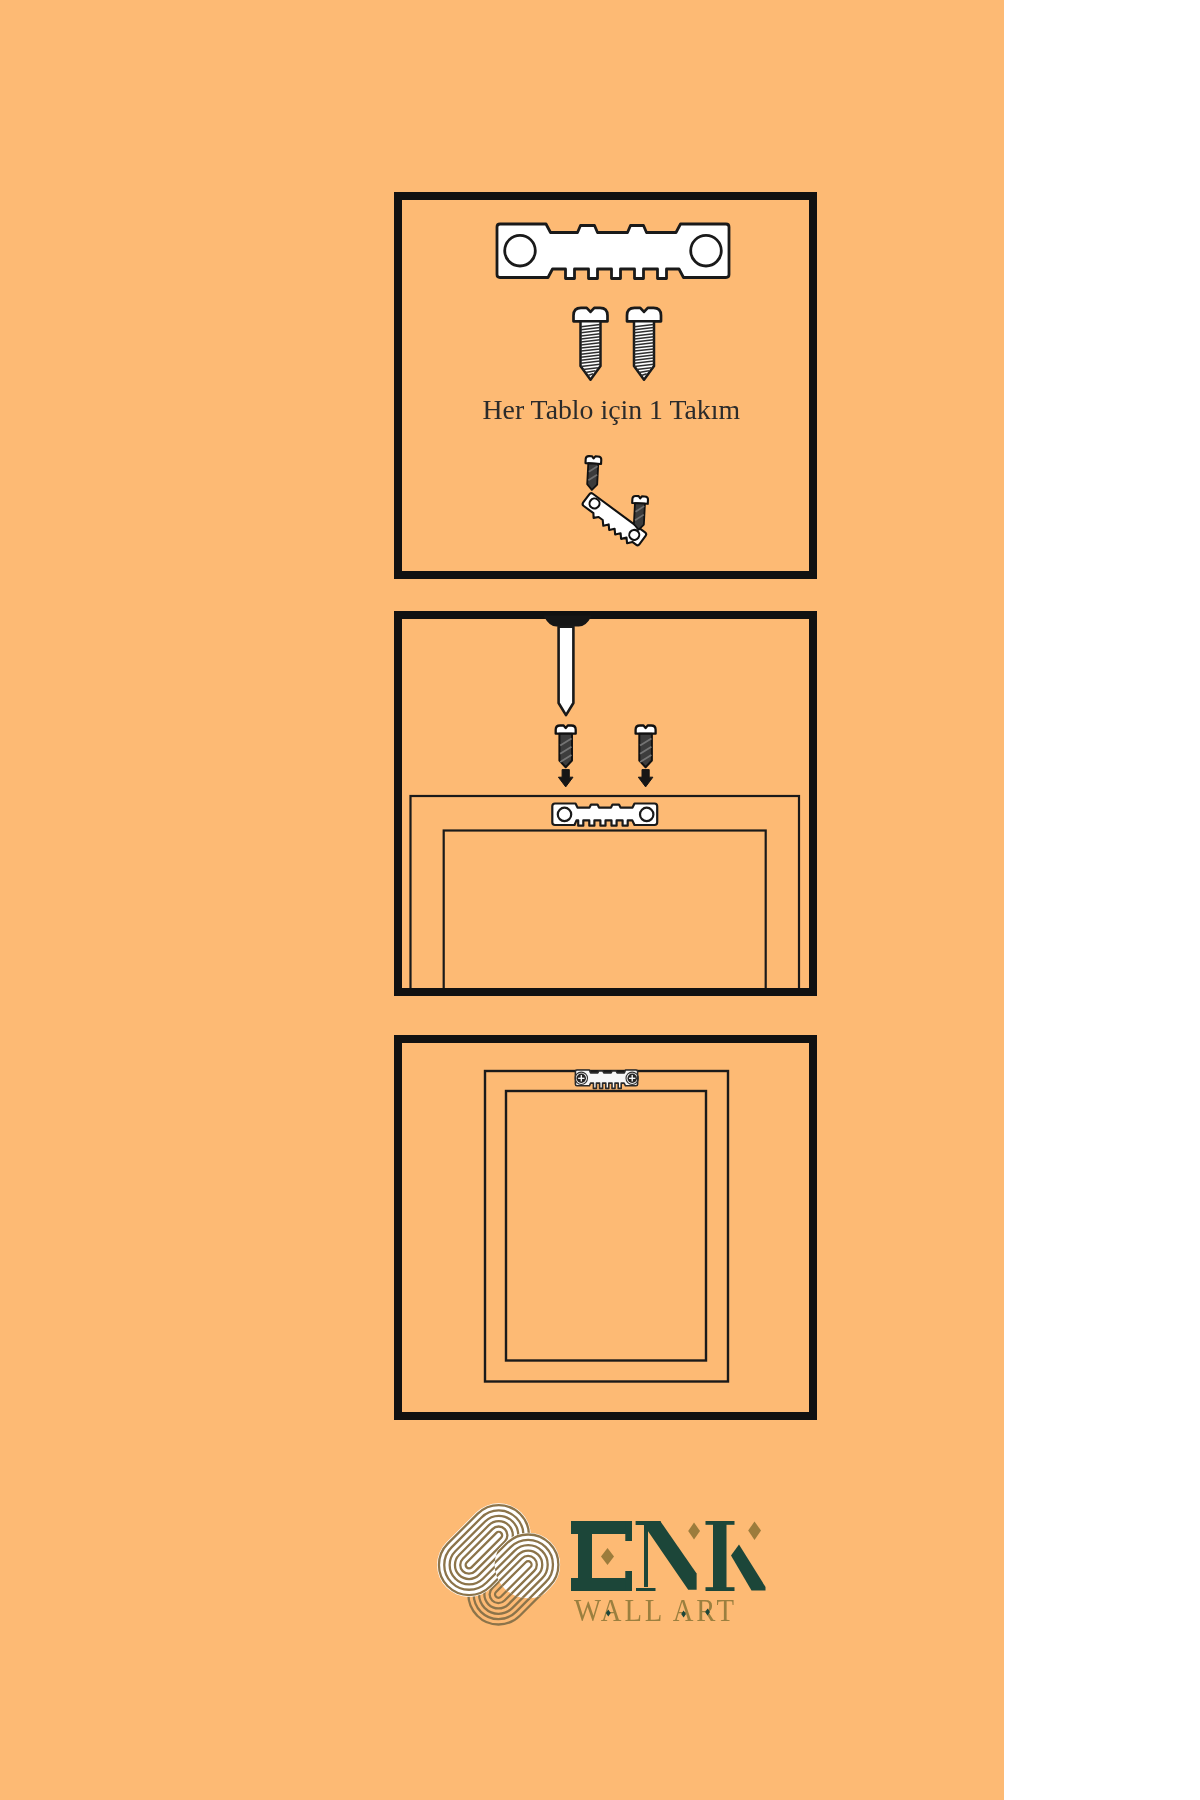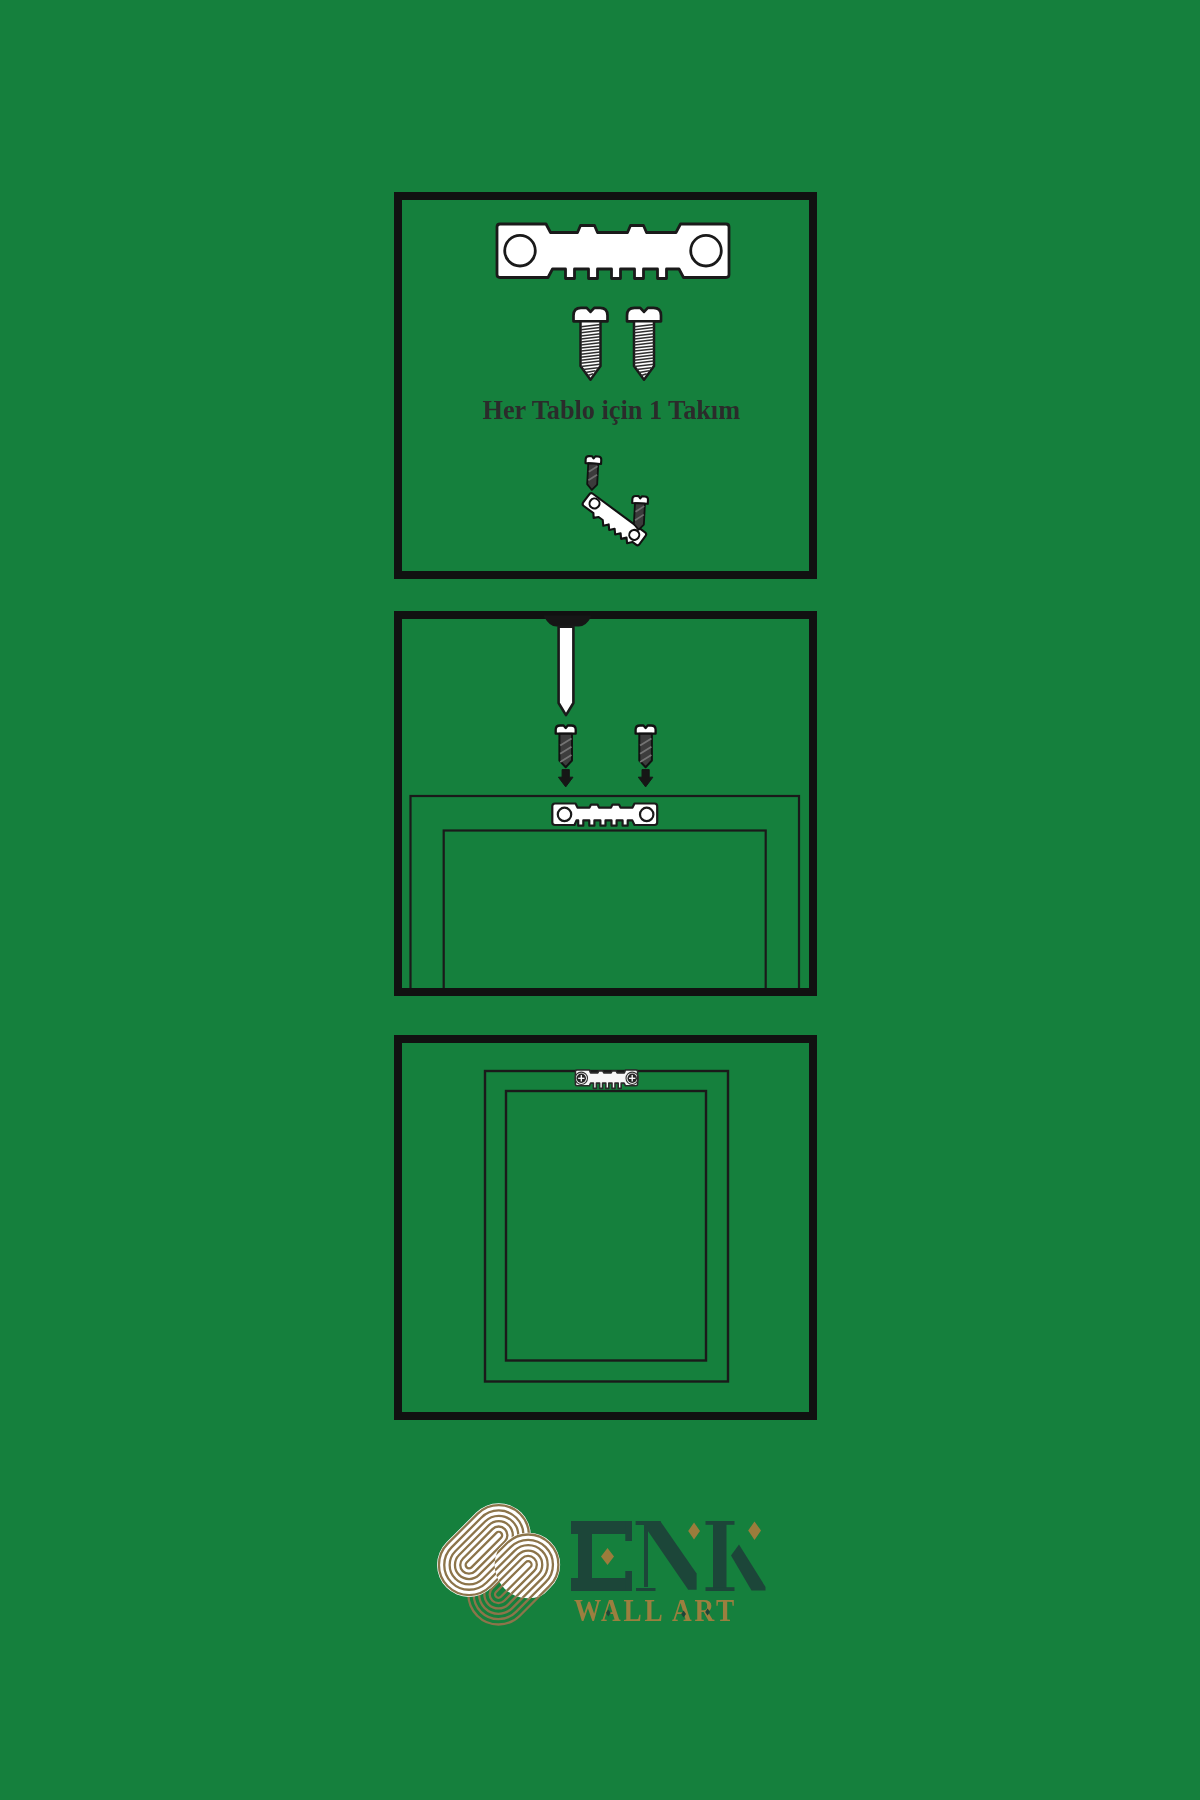--- a/index.html
+++ b/index.html
@@ -1,17 +1,17 @@
 <!DOCTYPE html>
 <html><head>
 <meta charset="utf-8">
 <style>
   html,body { margin:0; padding:0; background:#ffffff; }
-  #page { position:relative; width:1200px; height:1800px; background:#15803d;
-          font-family:"Liberation Sans", sans-serif; overflow:hidden;font-weight:bold; }
+  #page { position:relative; width:1004px; height:1800px; background:#fdba74;
+          font-family:"Liberation Sans", sans-serif; overflow:hidden; }
   svg { position:absolute; left:0; top:0; }
 </style>
 </head>
 <body>
 <div id="page">
 <svg width="1200" height="1800" viewBox="0 0 1200 1800">
 
 <rect x="398" y="196" width="415" height="379" fill="none" stroke="#111111" stroke-width="8"></rect>
 
 <path d="M500,224 H546 L550.5,232.5 H577.5 L580.5,225.5 H594.5 L597.5,232.5 H627.5 L630.5,225.5 H643.5 L646.5,232.5 H676 L680.5,224 H726 Q729,224 729,227 V274.5 Q729,277.5 726,277.5 H683.5 L679,269 H666.5 V278.5 H657.5 V269 H643.5 V278.5 H634.5 V269 H620.5 V278.5 H611.5 V269 H597.5 V278.5 H588.5 V269 H574.5 V278.5 H565.5 V269 H552.5 L548,277.5 H500 Q497,277.5 497,274.5 V227 Q497,224 500,224 Z" fill="#ffffff" stroke="#1a1a1a" stroke-width="2.8" stroke-linejoin="round"></path>

